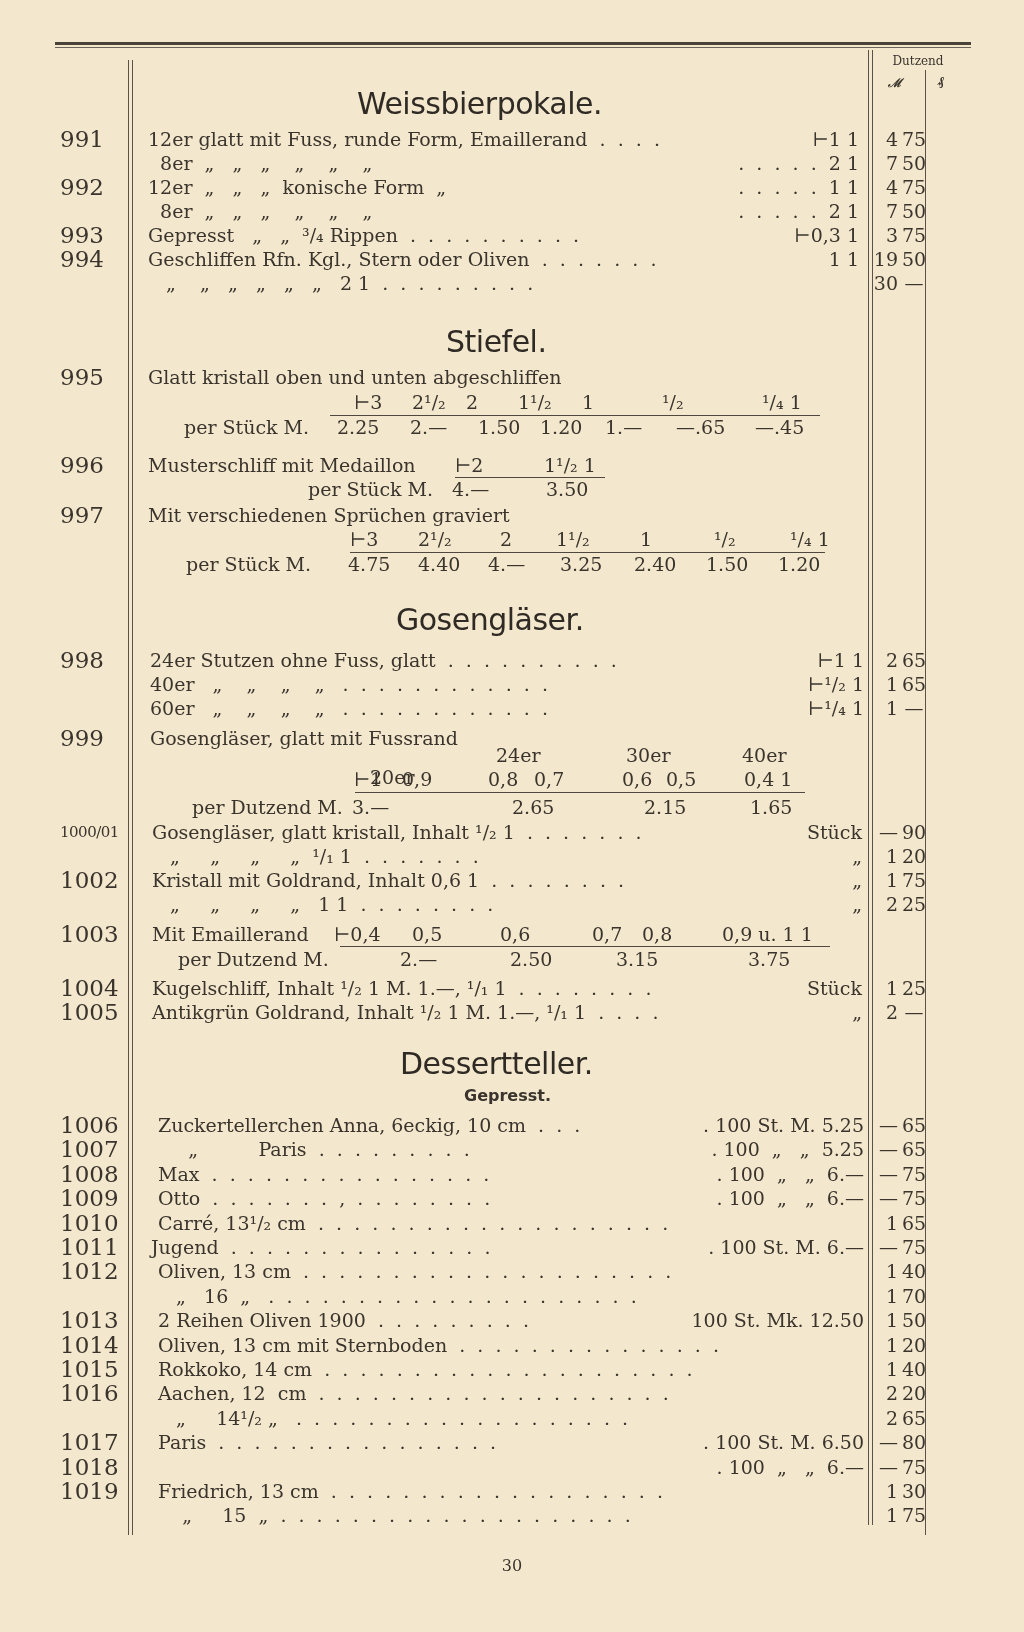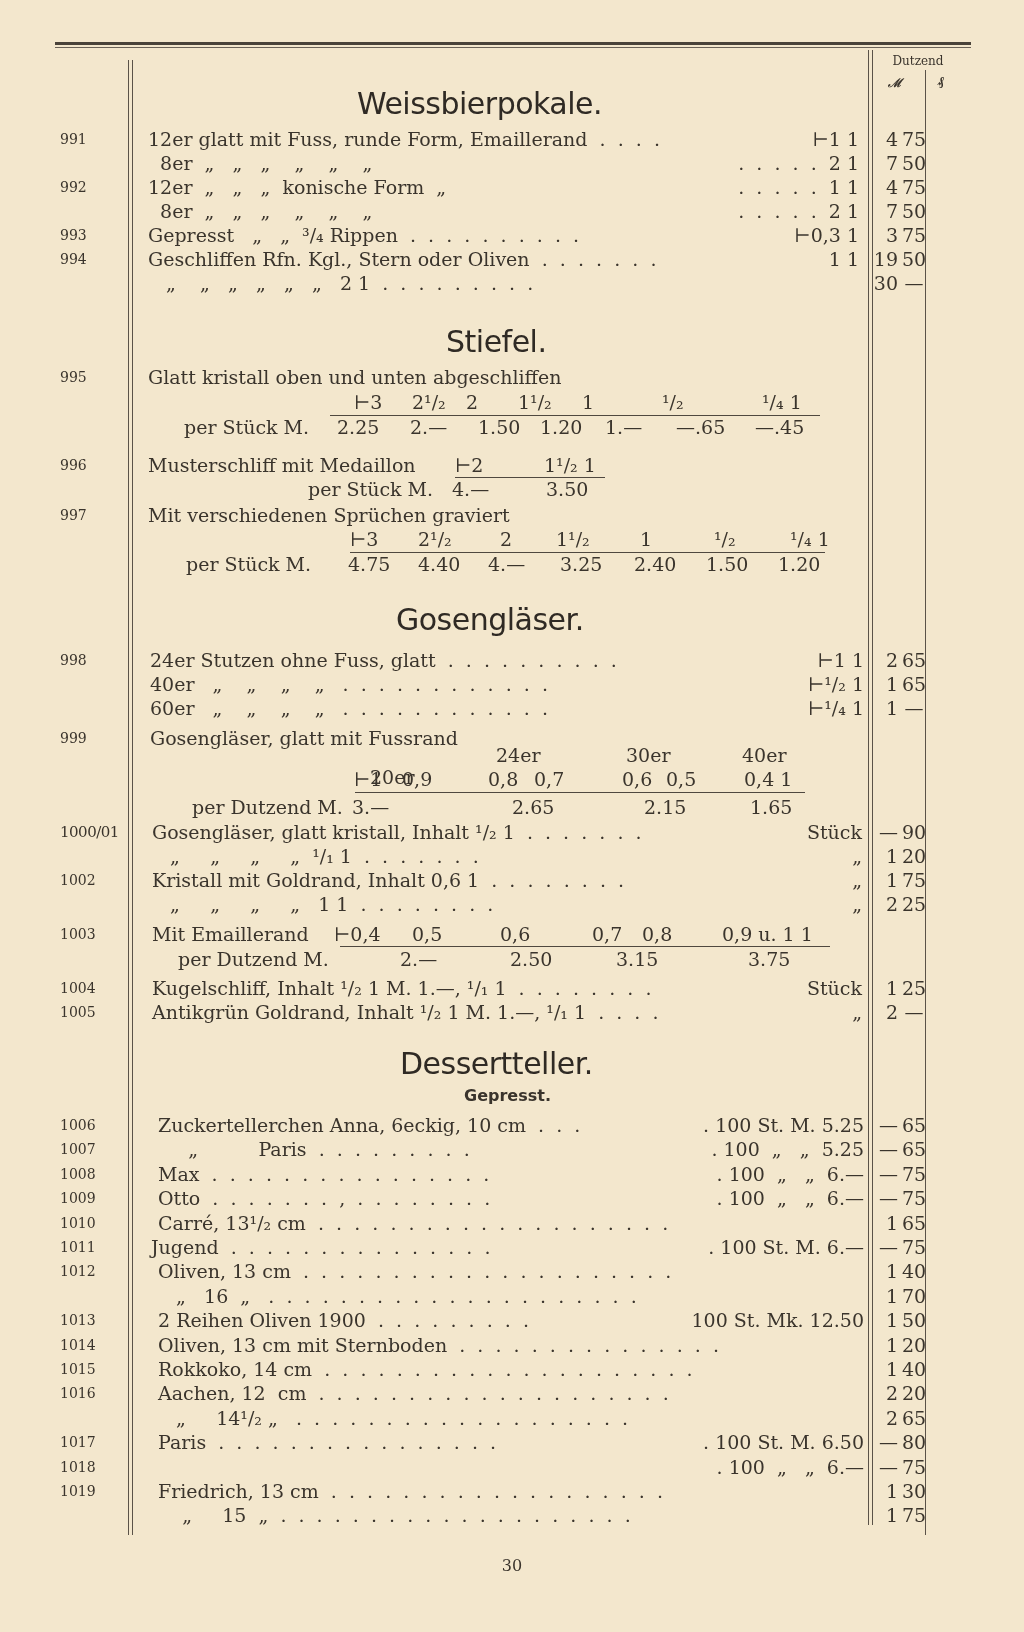--- a/index.html
+++ b/index.html
@@ -14,21 +14,21 @@
   .page { position: absolute; left: 0; top: 0; width: 1024px; height: 1632px; }
   .rule-top { position: absolute; left: 55px; top: 42px; width: 916px; height: 3px; background: #4a433a; }
   .rule-top2 { position: absolute; left: 55px; top: 47px; width: 916px; height: 1px; background: #6a6258; }
   .vline { position: absolute; width: 1px; background: #5a5248; }
   .hdr-dutzend { position: absolute; left: 870px; top: 54px; width: 96px; text-align: center; font-size: 12px; }
   .hdr-m { position: absolute; left: 888px; top: 74px; font-size: 12px; font-style: italic; font-weight: bold; }
   .hdr-pf { position: absolute; left: 938px; top: 74px; font-size: 12px; font-style: italic; font-weight: bold; }
   .section-title { position: absolute; font-family: "DejaVu Sans", "Liberation Sans", sans-serif; font-size: 30px; color: #2f2a24; letter-spacing: -0.5px; }
   .sub-title { position: absolute; font-family: "DejaVu Sans", "Liberation Sans", sans-serif; font-size: 16px; font-weight: bold; color: #3a342c; }
   .row { position: absolute; left: 0; width: 1024px; height: 24px; font-size: 19px; line-height: 24px; }
-  .num { position: absolute; left: 60px; width: 60px; text-align: left; font-size: 14px; }
+  .num { position: absolute; left: 60px; width: 60px; text-align: left; font-size: 23px; }
   .num.small { font-size: 15px; letter-spacing: -0.5px; }
   .desc { position: absolute; white-space: pre; }
   .right { position: absolute; right: 160px; text-align: right; white-space: pre; }
   .mark { position: absolute; left: 862px; width: 36px; text-align: right; }
   .pf { position: absolute; left: 894px; width: 40px; text-align: center; }
   .line-free { position: absolute; white-space: pre; font-size: 19px; line-height: 24px; }
   .uline { position: absolute; height: 1px; background: #4f483f; }
   .pagenum { position: absolute; left: 0; width: 1024px; top: 1556px; text-align: center; font-size: 16px; }
 </style>
 </head>

